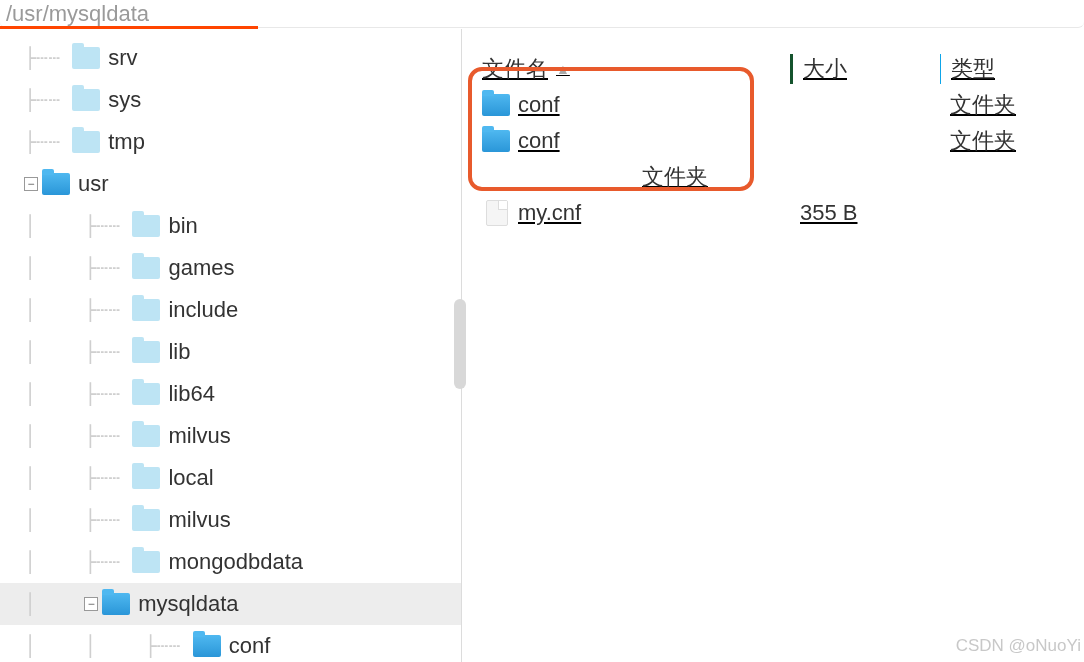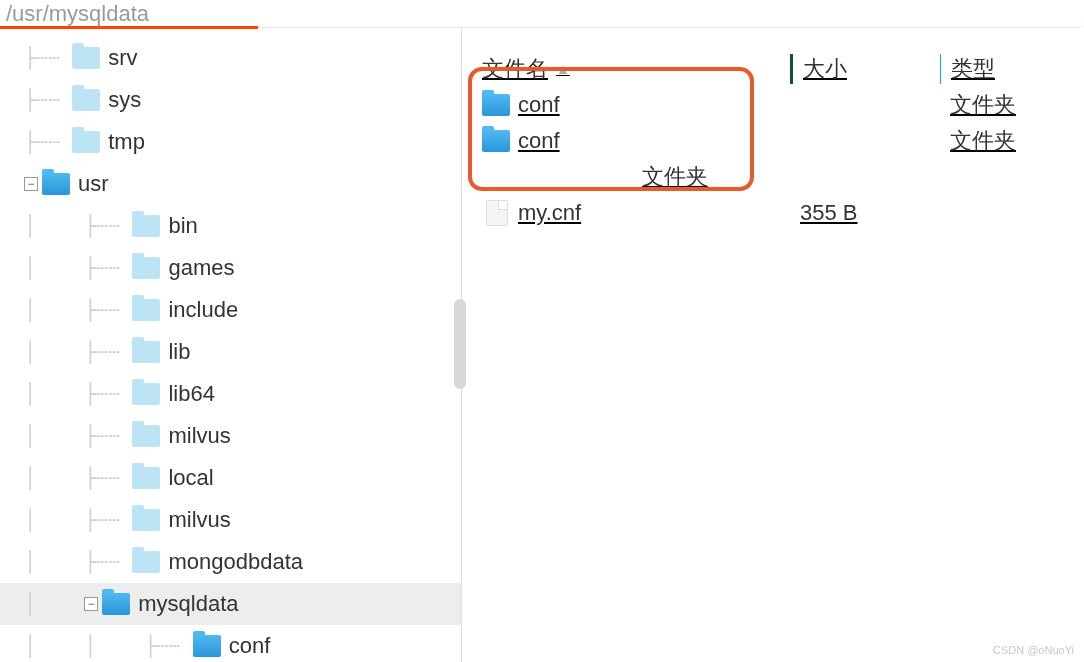--- a/index.html
+++ b/index.html
@@ -193,22 +193,22 @@
       left: -8px;
       top: 270px;
       width: 12px;
       height: 90px;
       background: #d8d8d8;
       border-radius: 6px;
     }
     .watermark {
       position: absolute;
       bottom: 6px;
-      right: 10px;
-      font-size: 11px;
+      right: 3px;
+      font-size: 17px;
       color: #c8c8c8;
     }
   </style>
 </head>
 <body>
 
 <div class="path-bar">
   <span>/usr/mysqldata</span>
 </div>
 <div class="path-underline"></div>

